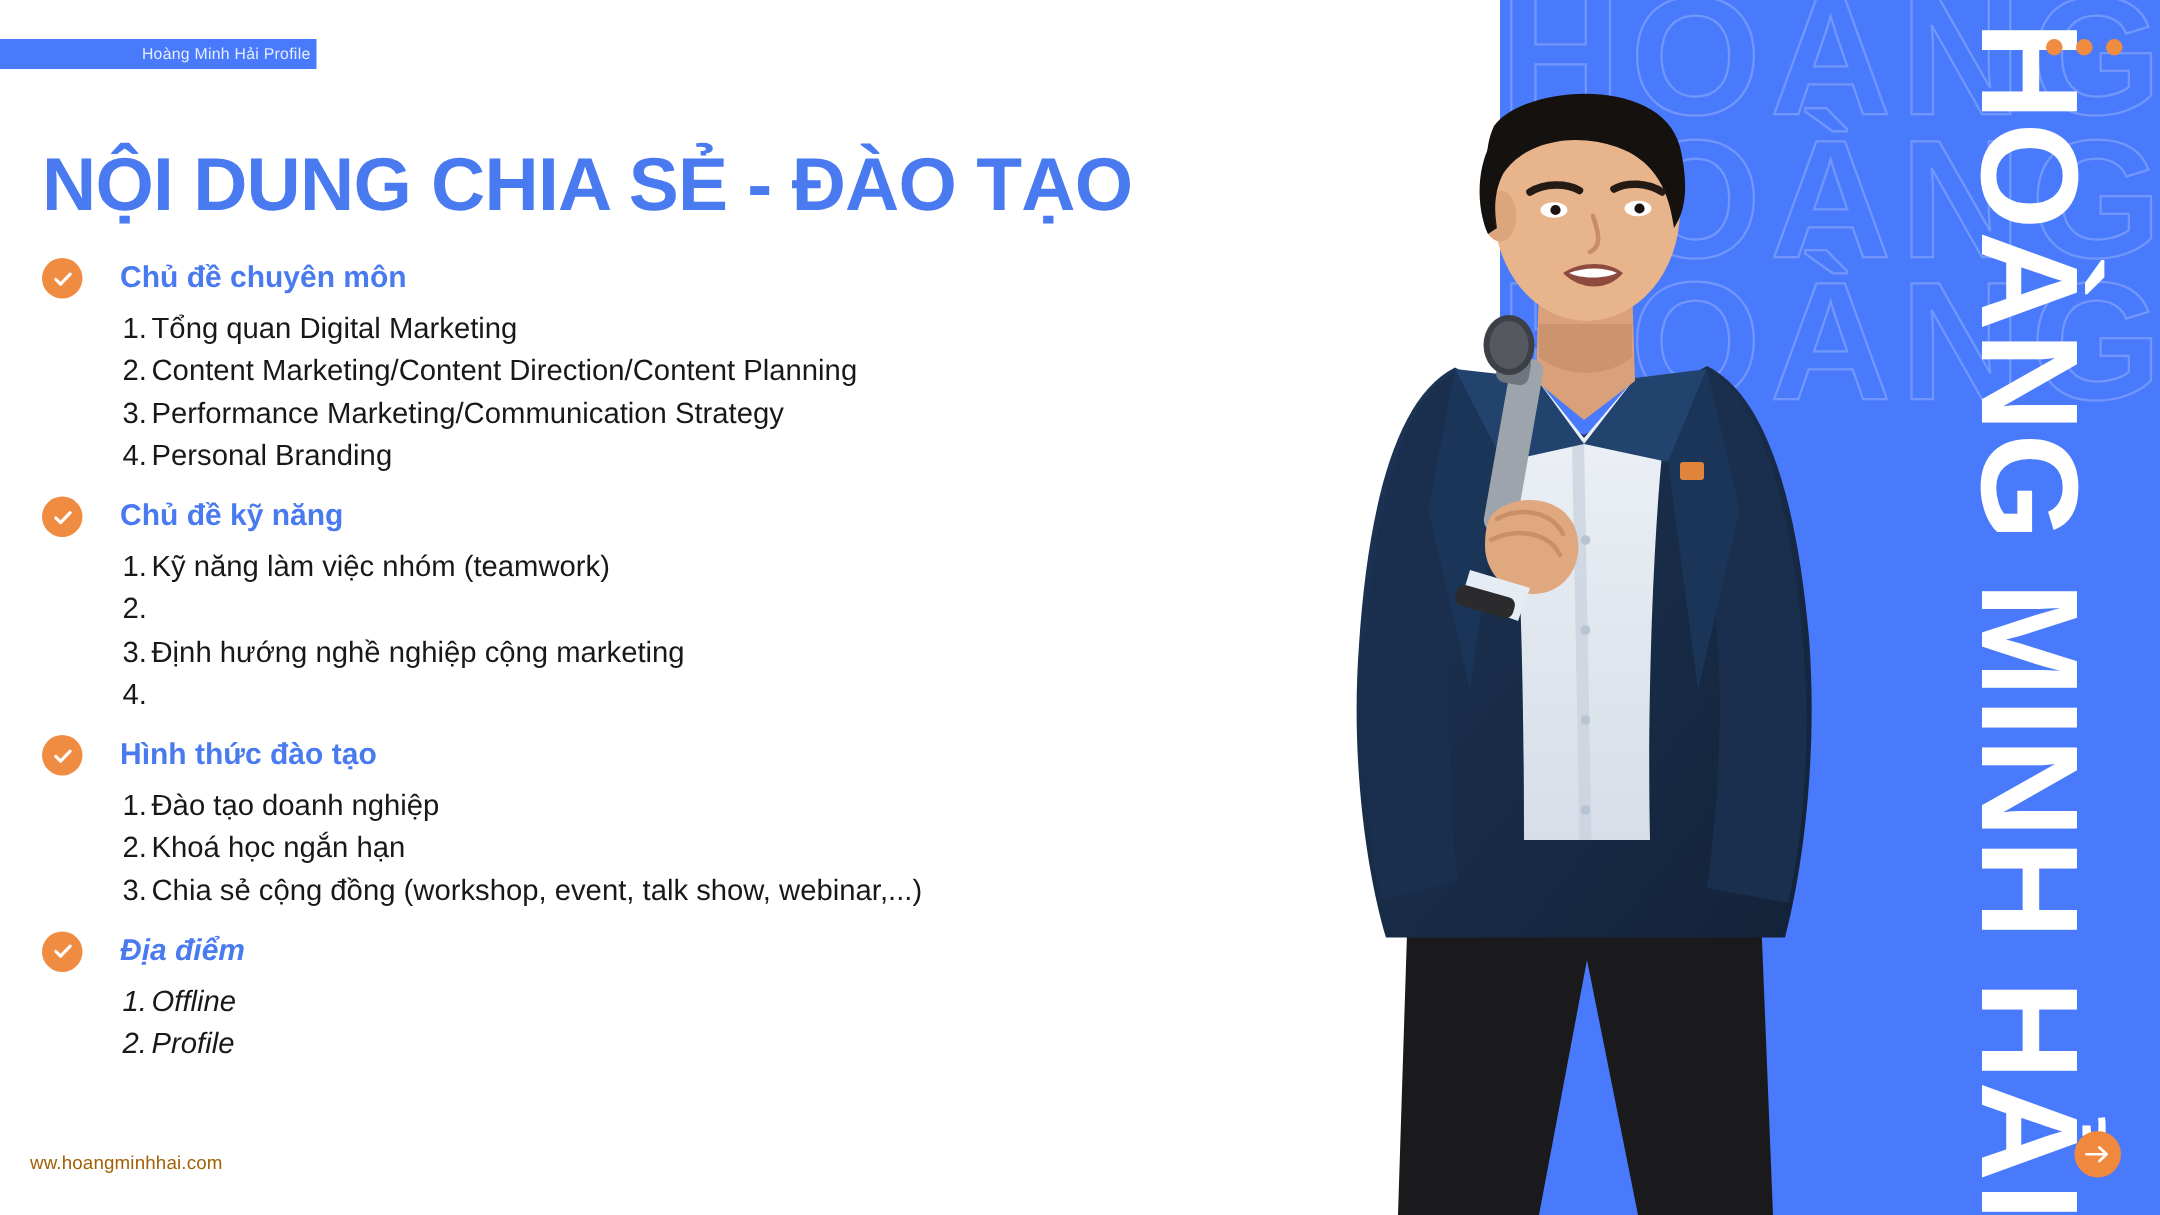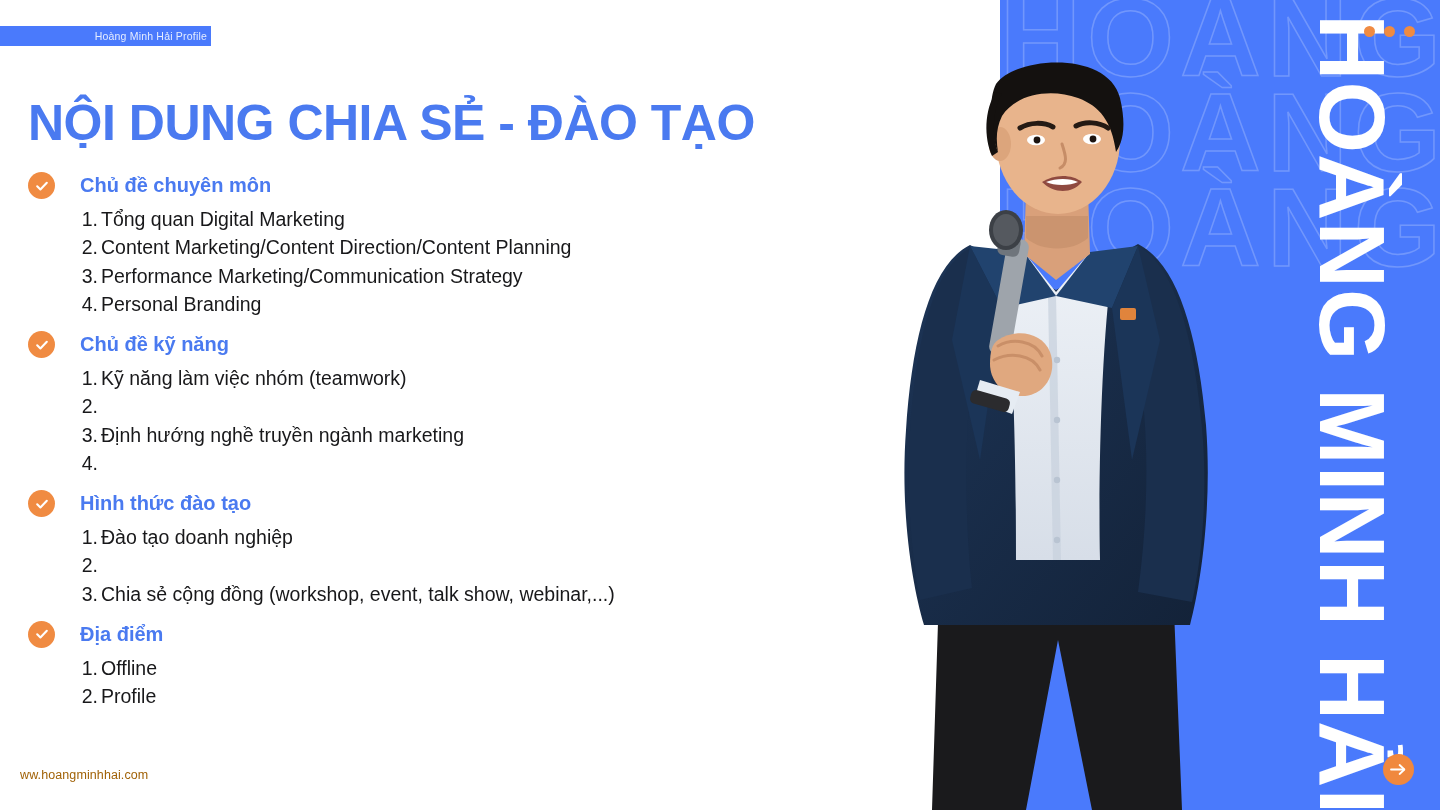--- a/index.html
+++ b/index.html
@@ -56,21 +56,21 @@
   }
 
   
   #content {
     position: absolute;
     left: 28px;
     top: 172px;
     width: 930px;
   }
   .section { margin-bottom: 13px; }
-  .section:last-child { margin-bottom: 0; }
+  .section:last-child { margin-bottom: 0; font-style: italic; }
 
   .section-head {
     display: flex;
     align-items: center;
     gap: 25px;
     margin-bottom: 6px;
   }
   .check-icon {
     width: 27px;
     height: 27px;
@@ -272,21 +272,21 @@
       <ul class="section-list list-indent-b">
         <li>
             <span class="li-num">1.</span>
             <span>Kỹ năng làm việc nhóm (teamwork)</span>
           </li>
         <li>
             <span class="li-num">2.</span>
           </li>
         <li>
             <span class="li-num">3.</span>
-            <span>Định hướng nghề truyền ngành marketing</span>
+            <span>Định hướng nghề nghiệp cộng marketing</span>
           </li>
         <li>
             <span class="li-num">4.</span>
           </li>
       </ul>
     </div>
 
     <div class="section">
       <div class="section-head">
         <span class="check-icon">
@@ -296,20 +296,21 @@
         </span>
         <span class="section-title">Hình thức đào tạo</span>
       </div>
       <ul class="section-list list-indent-b">
         <li>
             <span class="li-num">1.</span>
             <span>Đào tạo doanh nghiệp</span>
           </li>
         <li>
             <span class="li-num">2.</span>
+            <span>Khoá học ngắn hạn</span>
           </li>
         <li>
             <span class="li-num">3.</span>
             <span>Chia sẻ cộng đồng (workshop, event, talk show, webinar,...)</span>
           </li>
       </ul>
     </div>
 
     <div class="section">
       <div class="section-head">

